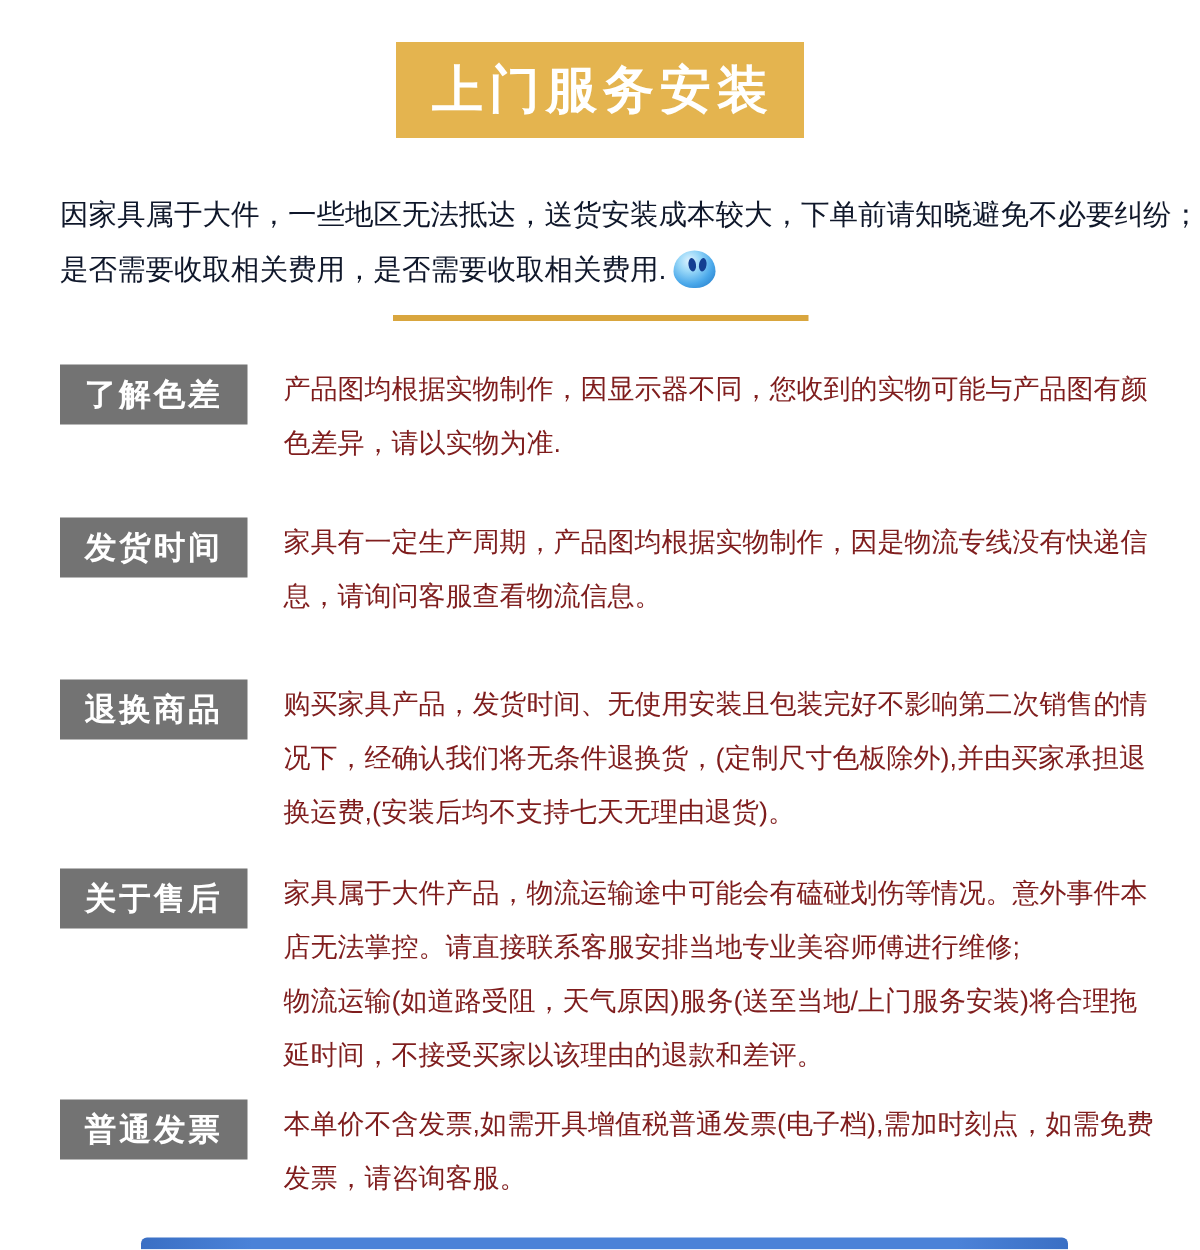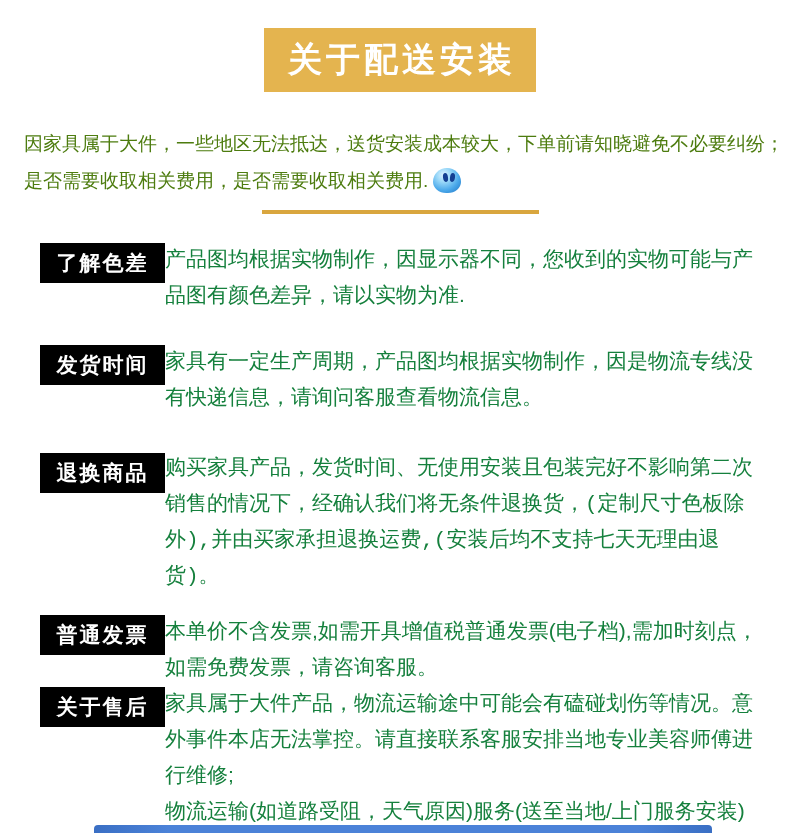--- a/index.html
+++ b/index.html
@@ -26,24 +26,24 @@
     font-size: 34px;
     font-weight: bold;
     letter-spacing: 4px;
     display: flex;
     align-items: center;
     justify-content: center;
     text-indent: 4px;
   }
   
   .intro {
-    margin: 33px 30px 0 24px;
+    margin: 33px 30px 0 40px;
     font-size: 19px;
     line-height: 37px;
-    color: #4d7c0f;
+    color: #0f172a;
   }
   .intro-line { white-space: nowrap; }
   
   .emoji {
     display: inline-block;
     width: 28px;
     height: 25px;
     margin-left: 5px;
     vertical-align: -6px;
     border-radius: 50% 50% 47% 47% / 55% 55% 45% 45%;
@@ -66,56 +66,56 @@
     width: 277px;
     height: 4px;
     background: #D9A63E;
     margin: 11px auto 0;
   }
   
   .sections { margin: 27px 30px 0 40px; }
   .row { display: flex; align-items: flex-start; }
   .row-1 { margin-bottom: 30px; }
   .row-2 { margin-bottom: 36px; }
-  .row-3 { margin-bottom: 18px; font-family: Liberation Mono, monospace; }
+  .row-3 { margin-bottom: 18px; }
   .row-4 { margin-bottom: 10px; }
   .label {
     flex: 0 0 125px;
     width: 125px;
     height: 40px;
-    margin-right: 0;
+    margin-right: 24px;
     margin-top: 2px;
-    background: #000000;
+    background: #737373;
     color: #ffffff;
     font-size: 21px;
     font-weight: bold;
     letter-spacing: 2px;
     display: flex;
     align-items: center;
     justify-content: center;
   }
-  .text { width: 595px; font-size: 21px; line-height: 36px; color: #15803d; }
+  .text { width: 595px; font-size: 18px; line-height: 36px; color: #7f1d1d; }
   .text p { margin: 0; }
   
   .blue-bar {
     position: absolute;
     left: 94px;
     bottom: 0;
     width: 618px;
     height: 8px;
     border-radius: 4px 4px 0 0;
     background: linear-gradient(90deg, #3a6fc4 0%, #4b82d8 12%, #4b82d8 88%, #3a6fc4 100%);
   }
 </style>
 </head>
 <body>
 
 <div class="page">
 
-  <div class="banner">关于配送安装</div>
+  <div class="banner">上门服务安装</div>
 
   <div class="intro">
     <div class="intro-line">因家具属于大件，一些地区无法抵达，送货安装成本较大，下单前请知晓避免不必要纠纷；</div>
     <div class="intro-line">
       <span>是否需要收取相关费用，是否需要收取相关费用.</span><span class="emoji"></span>
     </div>
   </div>
 
   <div class="divider"></div>
 
@@ -135,32 +135,32 @@
       </div>
     </div>
 
     <div class="row row-3">
       <div class="label">退换商品</div>
       <div class="text">
         <p>购买家具产品，发货时间、无使用安装且包装完好不影响第二次销售的情况下，经确认我们将无条件退换货，(定制尺寸色板除外),并由买家承担退换运费,(安装后均不支持七天无理由退货)。</p>
       </div>
     </div>
 
-    <div class="row row-5">
-      <div class="label">普通发票</div>
-      <div class="text">
-        <p>本单价不含发票,如需开具增值税普通发票(电子档),需加时刻点，如需免费发票，请咨询客服。</p>
-      </div>
-    </div>
-
     <div class="row row-4">
       <div class="label">关于售后</div>
       <div class="text">
         <p>家具属于大件产品，物流运输途中可能会有磕碰划伤等情况。意外事件本店无法掌控。请直接联系客服安排当地专业美容师傅进行维修;</p>
         <p>物流运输(如道路受阻，天气原因)服务(送至当地/上门服务安装)将合理拖延时间，不接受买家以该理由的退款和差评。</p>
+      </div>
+    </div>
+
+    <div class="row row-5">
+      <div class="label">普通发票</div>
+      <div class="text">
+        <p>本单价不含发票,如需开具增值税普通发票(电子档),需加时刻点，如需免费发票，请咨询客服。</p>
       </div>
     </div>
 
   </div>
 
   <div class="blue-bar"></div>
 
 </div>
 
 </body></html>

